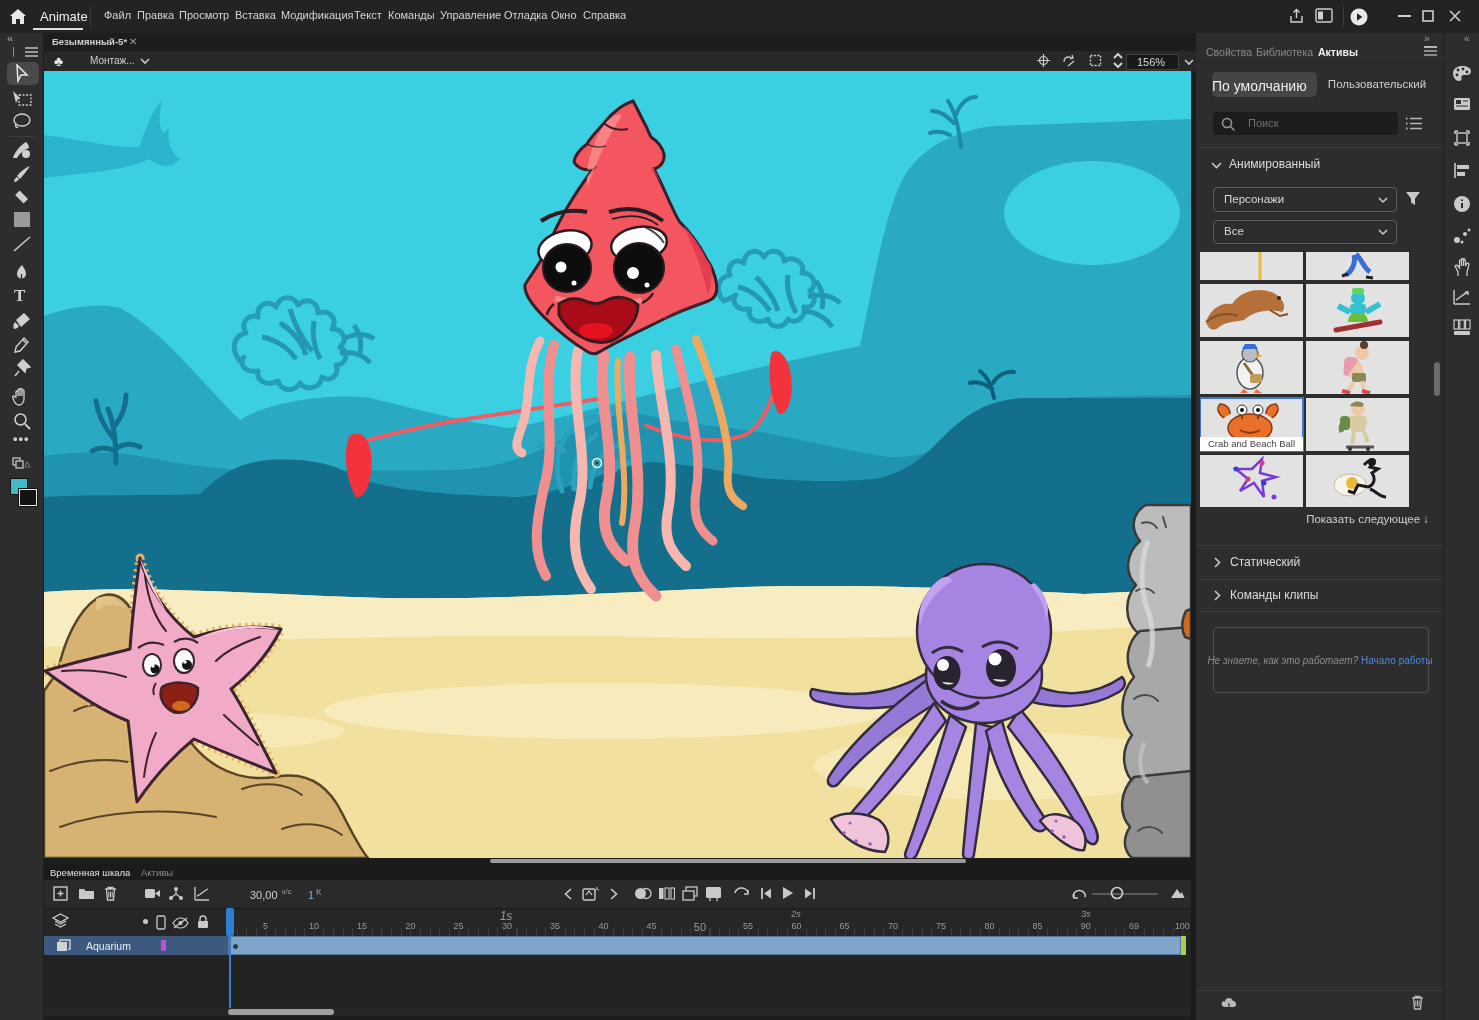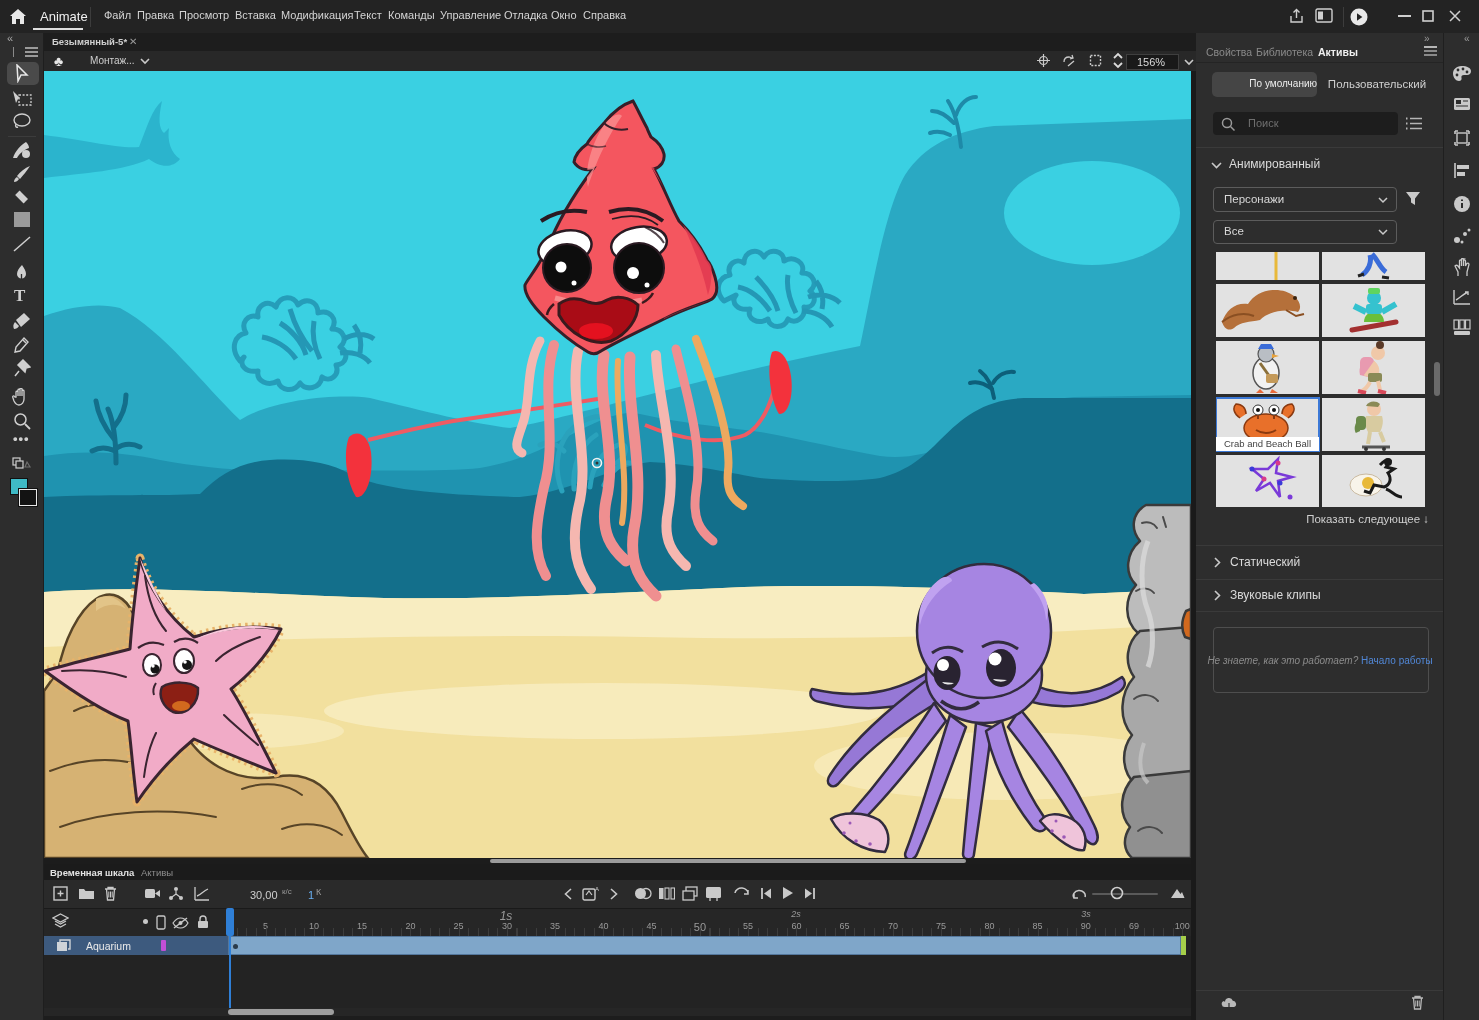--- a/index.html
+++ b/index.html
@@ -339,21 +339,21 @@
 
 <circle cx="553" cy="392" r="4.5" fill="none" stroke="#f2f2f2" stroke-width="1.6"></circle>
         <circle cx="553" cy="392" r="1.5" fill="#333"></circle>
 </svg></div>
 
 <div class="abs" style="left:44px;top:858px;width:1147px;height:6px;background:#1c1c1c"></div>
 <div class="abs" style="left:490px;top:859px;width:476px;height:4px;background:#9b9b9b;border-radius:2px"></div>
 
 <div class="abs" id="timeline" style="left:44px;top:864px;width:1152px;height:156px;background:#232323">
 <div class="abs" style="left:0;top:0;width:1152px;height:16px;background:#1b1b1b"></div>
-<span class="abs" style="left:6px;top:3px;font-size:9.5px;font-weight:bold;color:#e3e3e3">Временная шкала</span>
+<span class="abs" style="left:6px;top:3px;font-size:9.5px;font-weight:normal;color:#e3e3e3">Временная шкала</span>
 <span class="abs" style="left:97px;top:3px;font-size:9.5px;color:#8f8f8f">Активы</span>
 <div class="abs" style="left:0;top:16px;width:1152px;height:28px;background:#2a2a2a"></div>
 <svg class="abs" style="left:9px;top:22px" width="15" height="15" viewBox="0 0 15 15">
         <rect x="1" y="1" width="13" height="13" fill="none" stroke="#c9c9c9" stroke-width="1.4"></rect>
         <path d="M7.5 4.5v6M4.5 7.5h6" stroke="#c9c9c9" stroke-width="1.4"></path>
       </svg>
 <svg class="abs" style="left:34px;top:23px" width="17" height="13" viewBox="0 0 17 13">
         <path d="M1 12V2h5l1.5 2H16v8z" fill="#c9c9c9"></path>
       </svg>
 <svg class="abs" style="left:60px;top:22px" width="13" height="15" viewBox="0 0 13 15">
@@ -489,21 +489,21 @@
 </div>
 
 <div class="abs" id="rpanel" style="left:1196px;top:33px;width:247px;height:987px;background:#2d2d2d">
  <span class="abs" style="left:228px;top:0px;font-size:10px;color:#9a9a9a">»</span>
  <span class="abs" style="left:10px;top:13px;font-size:10.5px;color:#8a8a8a">Свойства</span>
  <span class="abs" style="left:60px;top:13px;font-size:10.5px;color:#8a8a8a">Библиотека</span>
  <span class="abs" style="left:122px;top:13px;font-size:10.5px;font-weight:bold;color:#f0f0f0">Активы</span>
  <div class="abs" style="left:228px;top:13px;width:13px;height:2px;background:#b5b5b5;box-shadow:0 4px #8a8a8a,0 8px #8a8a8a"></div>
  <div class="abs" style="left:0;top:29px;width:247px;height:1px;background:#242424"></div>
  <div class="abs" style="left:16px;top:39px;width:105px;height:25px;background:#454545;border-radius:5px"></div>
- <span class="abs" style="left:16px;top:45px;width:105px;text-align:right;font-size:10px;color:#ededed">По умолчанию</span>
+ <span class="abs" style="left:16px;top:45px;width:105px;text-align:left;font-size:14px;color:#ededed">По умолчанию</span>
  <span class="abs" style="left:125px;top:45px;width:112px;text-align:center;font-size:11.5px;color:#cfcfcf">Пользовательский</span>
  <div class="abs" style="left:17px;top:79px;width:185px;height:23px;background:#1d1d1d;border-radius:4px"></div>
  <svg class="abs" style="left:25px;top:84px" width="14" height="14" viewBox="0 0 14 14">
         <circle cx="6" cy="6" r="4.5" fill="none" stroke="#9a9a9a" stroke-width="1.5"></circle>
         <path d="M9.5 9.5l4 4" stroke="#9a9a9a" stroke-width="1.5"></path>
       </svg>
  <span class="abs" style="left:52px;top:84px;font-size:11px;color:#6f6f6f">Поиск</span>
  <svg class="abs" style="left:209px;top:83px" width="18" height="15" viewBox="0 0 18 15">
         <g stroke="#b5b5b5" stroke-width="1.6">
           <path d="M5 2.5h12M5 7.5h12M5 12.5h12"></path>
@@ -522,21 +522,21 @@
       </svg>
  <svg class="abs" style="left:209px;top:158px" width="16" height="16" viewBox="0 0 16 16">
         <path d="M1 1h14L10 7.5V14l-4-2.5v-4z" fill="#c9c9c9"></path>
       </svg>
  <div class="abs" style="left:17px;top:187px;width:184px;height:24px;border:1px solid #5c5c5c;border-radius:4px"></div>
  <span class="abs" style="left:28px;top:192px;font-size:11.5px;color:#d8d8d8">Все</span>
  <svg class="abs" style="left:182px;top:196px" width="10" height="7" viewBox="0 0 10 7">
         <path d="M1 1l4 4 4-4" fill="none" stroke="#c9c9c9" stroke-width="1.5"></path>
       </svg>
 
- <div class="abs" id="grid" style="left:20px;top:219px;width:209px;height:255px;overflow:hidden">
+ <div class="abs" id="grid" style="left:4px;top:219px;width:209px;height:255px;overflow:hidden">
 <div class="abs" style="left:0;top:-25px;width:103px;height:53px;background:#e2e2e2"><svg width="103" height="53">
             <path d="M60 25v28" stroke="#e8b93a" stroke-width="3"></path>
           </svg></div>
 <div class="abs" style="left:106px;top:-25px;width:103px;height:53px;background:#e2e2e2"><svg width="103" height="53">
             <path d="M48 28c2 8-2 16-8 20m10-21c6 6 8 14 14 18" stroke="#3a6cd8" stroke-width="5" fill="none"></path>
             <path d="M36 49l6-2m18 3l7 1" stroke="#222" stroke-width="3"></path>
           </svg></div>
 <div class="abs" style="left:0;top:32px;width:103px;height:53px;background:#e2e2e2"><svg width="103" height="53">
             <path d="M6 38c4-12 14-20 26-18 10-16 34-18 46-8 6 5 8 12 4 16-14-4-30 0-38 8-10 2-20 2-26 8-6 4-10 0-12-6z" fill="#b5703a"></path>
             <path d="M6 38c10-8 22-10 32-6" stroke="#8a4f22" stroke-width="2" fill="none"></path>
@@ -612,21 +612,21 @@
  <span class="abs" style="left:0;top:480px;width:233px;text-align:right;font-size:11.5px;color:#cfcfcf">Показать следующее ↓</span>
  <div class="abs" style="left:0;top:512px;width:247px;height:1px;background:#3a3a3a"></div>
  <svg class="abs" style="left:18px;top:524px" width="7" height="11" viewBox="0 0 7 11">
         <path d="M1 1l4.5 4.5L1 10" fill="none" stroke="#c9c9c9" stroke-width="1.6"></path>
       </svg>
  <span class="abs" style="left:34px;top:522px;font-size:12px;color:#dadada">Статический</span>
  <div class="abs" style="left:0;top:546px;width:247px;height:1px;background:#3a3a3a"></div>
  <svg class="abs" style="left:18px;top:557px" width="7" height="11" viewBox="0 0 7 11">
         <path d="M1 1l4.5 4.5L1 10" fill="none" stroke="#c9c9c9" stroke-width="1.6"></path>
       </svg>
- <span class="abs" style="left:34px;top:555px;font-size:12px;color:#dadada">Звуковые клипы</span>
+ <span class="abs" style="left:34px;top:555px;font-size:12px;color:#dadada">Команды клипы</span>
  <div class="abs" style="left:0;top:578px;width:247px;height:1px;background:#3a3a3a"></div>
  <div class="abs" style="left:17px;top:594px;width:216px;height:66px;border:1px solid #4e4e4e;border-radius:4px"></div>
  <div class="abs" style="left:4px;top:622px;width:240px;text-align:center;font-size:10px;white-space:nowrap"><span style="font-style:italic;color:#8b8b8b">Не знаете, как это работает?</span> <span style="color:#5187d6">Начало работы</span></div>
  <div class="abs" style="left:0;top:957px;width:247px;height:1px;background:#3a3a3a"></div>
  <svg class="abs" style="left:24px;top:963px" width="18" height="15" viewBox="0 0 18 15">
         <path d="M5 6a4 4 0 017.8-1.2A3.2 3.2 0 0114 11H5a3 3 0 01-1-5.9" fill="#b8b8b8"></path>
         <path d="M9 7v7M6.5 11.5L9 14l2.5-2.5" stroke="#2d2d2d" stroke-width="1.2" fill="none"></path>
       </svg>
  <svg class="abs" style="left:215px;top:962px" width="13" height="15" viewBox="0 0 13 15">
         <path d="M1 3h11M4 3V1.5h5V3M2.5 3l1 11h6l1-11" fill="none" stroke="#b8b8b8" stroke-width="1.3"></path>

